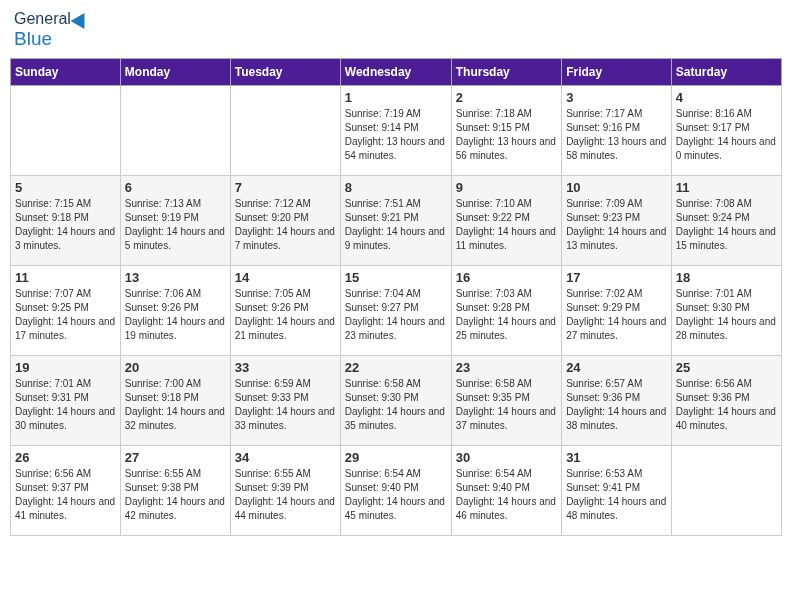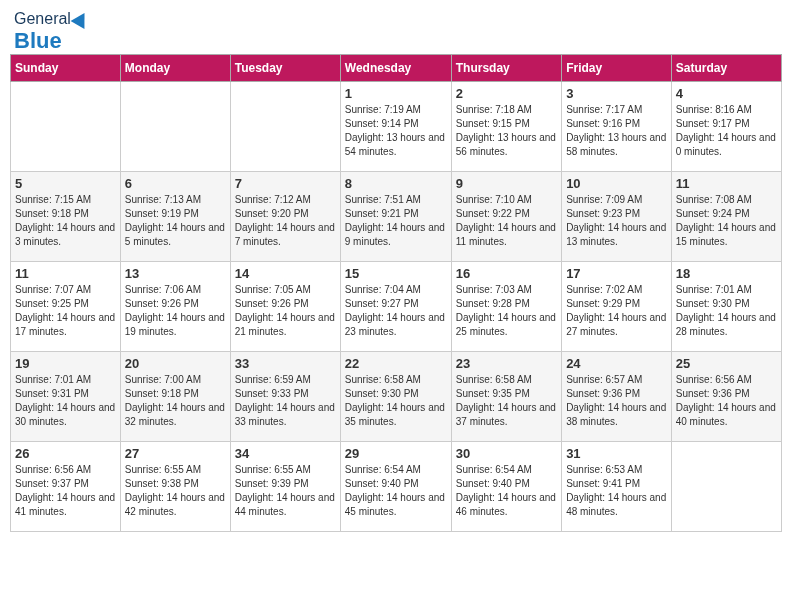--- a/index.html
+++ b/index.html
@@ -7,20 +7,21 @@
       font-family: Arial, sans-serif;
       background: #fff;
       width: 792px;
       min-height: 612px;
       padding: 10px;
     }
     .header {
       display: flex;
       justify-content: space-between;
       align-items: flex-start;
+      margin-bottom: 8px;
       padding: 0 4px;
     }
     .logo {
       display: flex;
       flex-direction: column;
       align-items: flex-start;
     }
     .logo-general { color: #1a3a5c; }
     .logo-blue { color: #1e7abf; }
     .logo-triangle {
@@ -47,21 +48,21 @@
     .location-title {
       font-size: 16px;
       color: #333;
     }
     table {
       width: 100%;
       border-collapse: collapse;
       font-size: 11px;
     }
     thead tr {
-      background-color: #be185d;
+      background-color: #4c1d95;
       color: white;
     }
     thead th {
       padding: 6px 4px;
       text-align: left;
       font-size: 12px;
       font-weight: bold;
       border: 1px solid #aaa;
     }
     tbody tr {
@@ -99,21 +100,21 @@
   </style>
 </head>
 <body>
 
 <div class="header">
   <div class="logo">
     <div class="logo-row">
       <span class="logo-general">General</span>
       <span class="logo-triangle"></span>
     </div>
-    <span class="logo-blue" style="font-size:22px;font-weight:bold;">Blue</span>
+    <span class="logo-blue" style="font-size:19px;font-weight:normal;">Blue</span>
   </div>
   <div class="title-block">
     <div class="month-title"></div>
     <div class="location-title"></div>
   </div>
 </div>
 
 <table>
   <thead>
     <tr>

